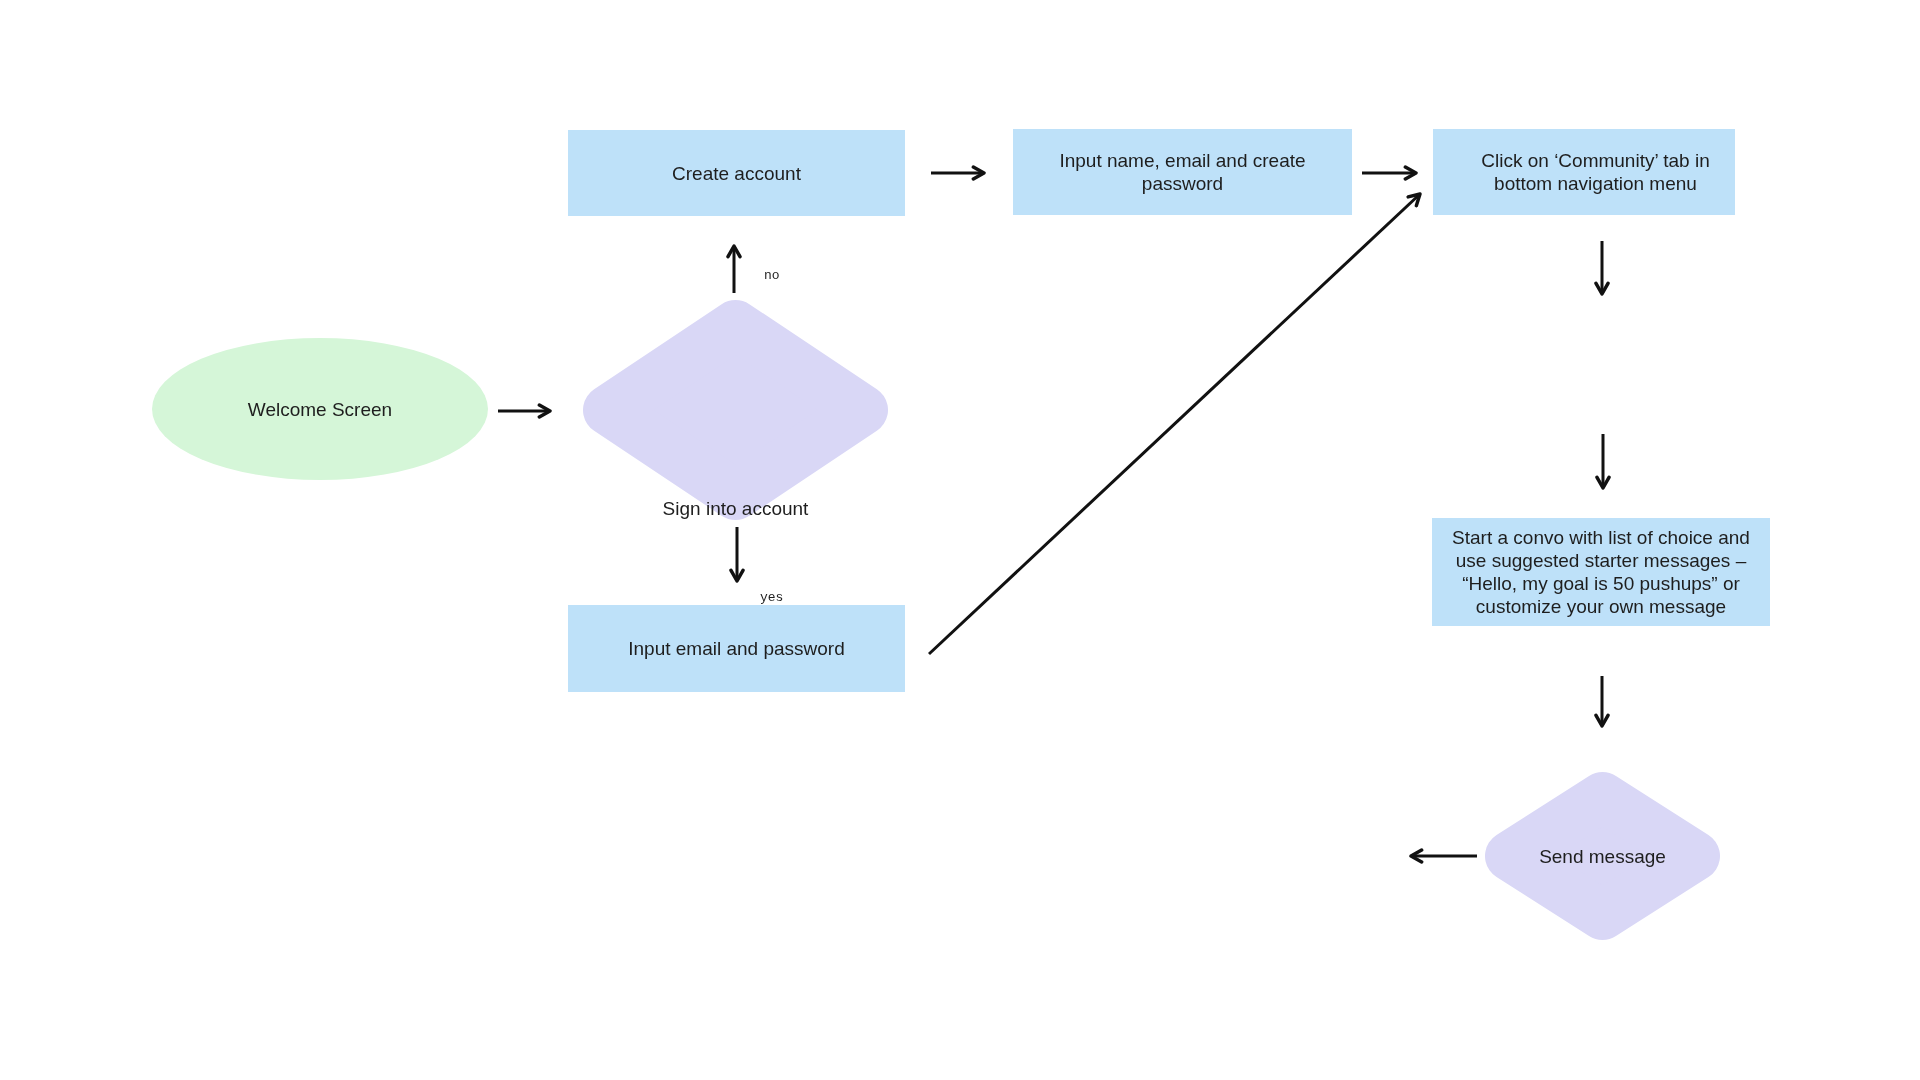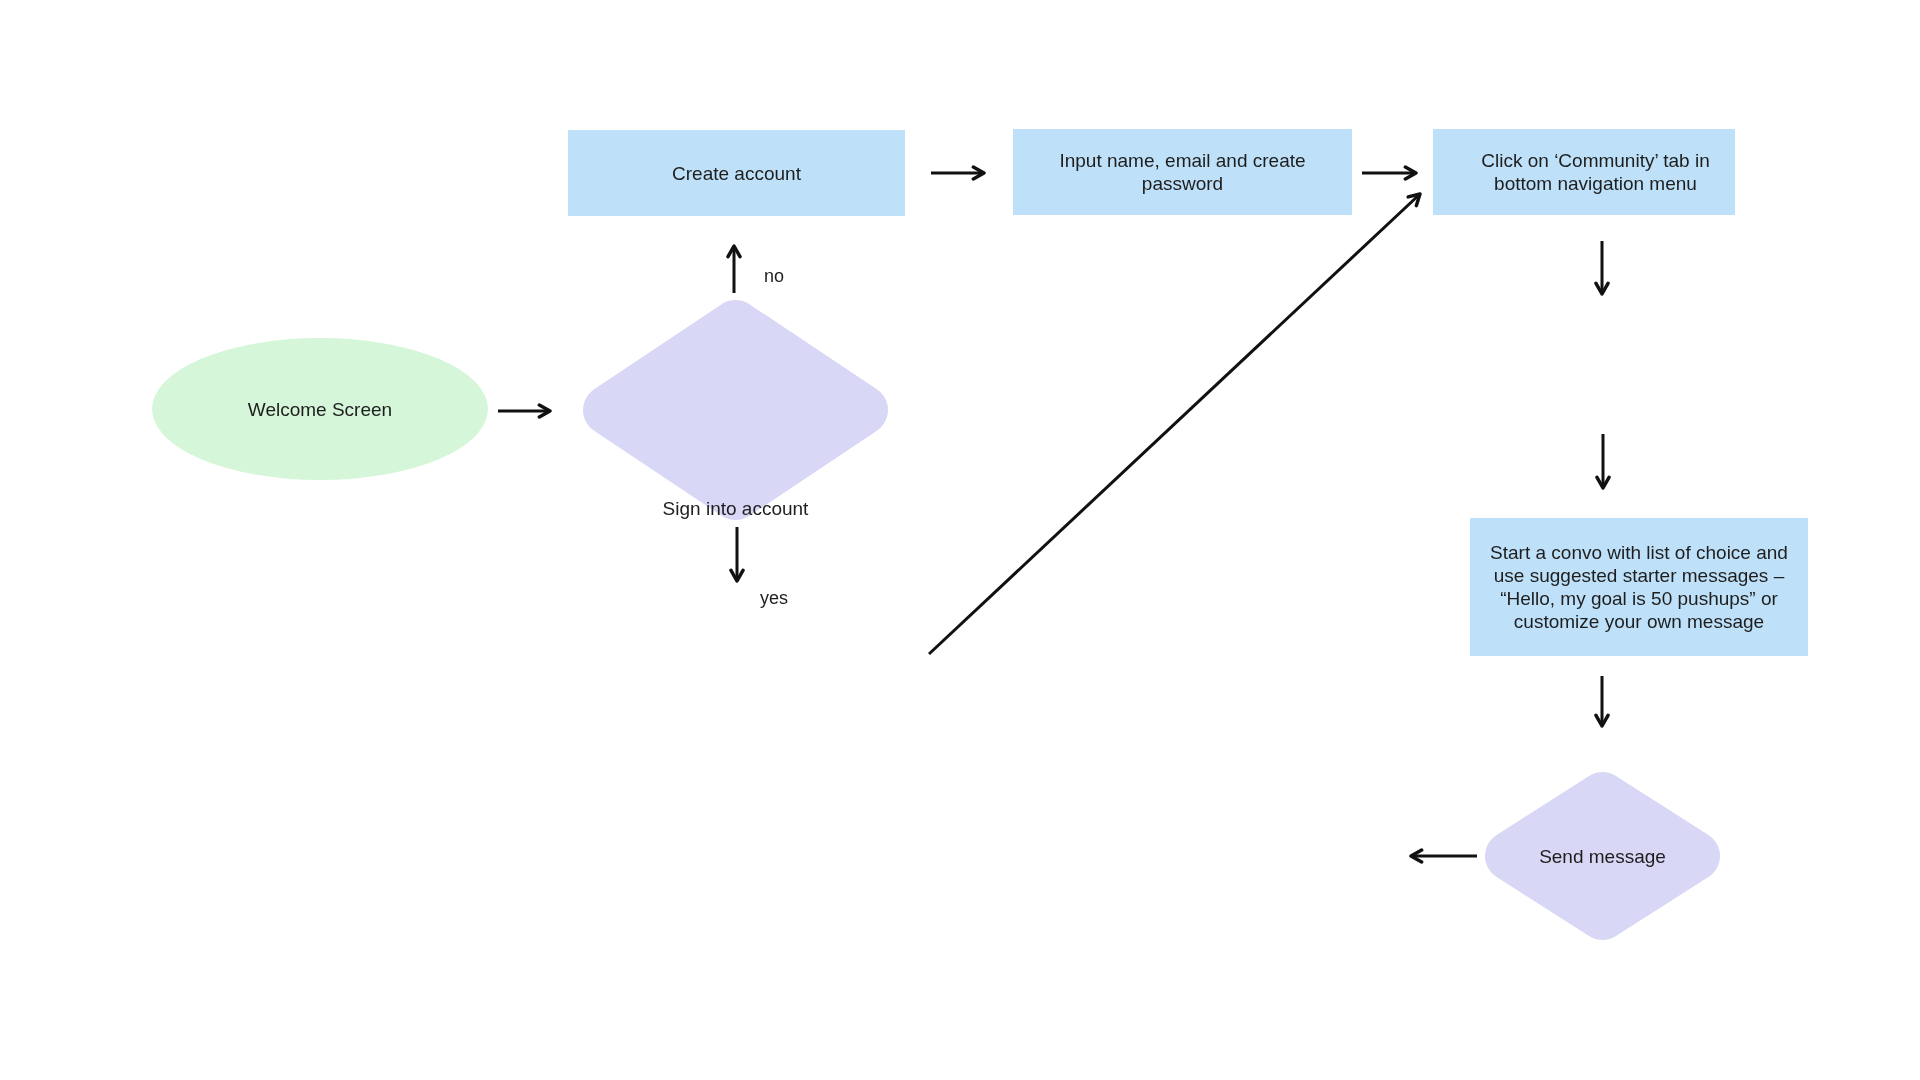--- a/index.html
+++ b/index.html
@@ -21,21 +21,21 @@
     position:absolute;display:flex;align-items:center;justify-content:center;
     text-align:center;box-sizing:border-box;
     font-size:19px;line-height:23px;
   }
   .node .lbl{position:relative;z-index:2;display:block;padding:0 10px;}
   .rect{background:var(--process-fill);}
   .ellipse{background:var(--terminal-fill);border-radius:50%;}
   .diamond{background:transparent;}
   .diamond .shape{position:absolute;left:0;top:0;width:100%;height:100%;z-index:1;}
   .diamond .shape path{fill:var(--decision-fill);stroke:var(--decision-fill);stroke-width:50;stroke-linejoin:round;}
-  .edge-label{position:absolute;font-size:18px;line-height:20px;}
+  .edge-label{position:absolute;font-size:13px;line-height:20px;font-family:Liberation Mono, monospace;}
   #arrows{position:absolute;left:0;top:0;width:1920px;height:1080px;pointer-events:none;z-index:3;}
   #arrows line{stroke:var(--connector);stroke-width:3;stroke-linecap:butt;}
   #arrows .ah{fill:none;stroke:var(--connector);stroke-width:2.6;stroke-linecap:round;stroke-linejoin:round;}
 </style>
 </head>
 <body>
 
 <div class="canvas">
 
   <div class="node ellipse" style="left:152px;top:338px;width:336px;height:142px;">
@@ -55,24 +55,27 @@
 
   <div class="node rect" style="left:1013px;top:129px;width:339px;height:86px;">
     <span class="lbl">Input name, email and create password</span>
   </div>
 
   <div class="node rect" style="left:1433px;top:129px;width:302px;height:86px;padding-left:23px;">
     <span class="lbl">Click on ‘Community’ tab in bottom navigation menu</span>
   </div>
 
 
-  <div class="node rect" style="left:1432px;top:518px;width:338px;height:138px;margin-left:38px;">
+  <div class="node rect" style="left:1432px;top:518px;width:338px;height:108px;">
     <span class="lbl">Start a convo with list of choice and use suggested starter messages – “Hello, my goal is 50 pushups” or customize your own message</span>
   </div>
 
+  <div class="node rect" style="left:568px;top:605px;width:337px;height:87px;">
+    <span class="lbl">Input email and password</span>
+  </div>
 
   <div class="node diamond" style="left:1485px;top:772px;width:235px;height:168px;">
     <svg class="shape" viewBox="0 0 235 168" preserveAspectRatio="none">
       <path d="M117.5,25 L210,84 L117.5,143 L25,84 Z"></path>
     </svg>
     <span class="lbl">Send message</span>
   </div>
 
 
   <div class="edge-label" style="left:764px;top:266px;">no</div>

